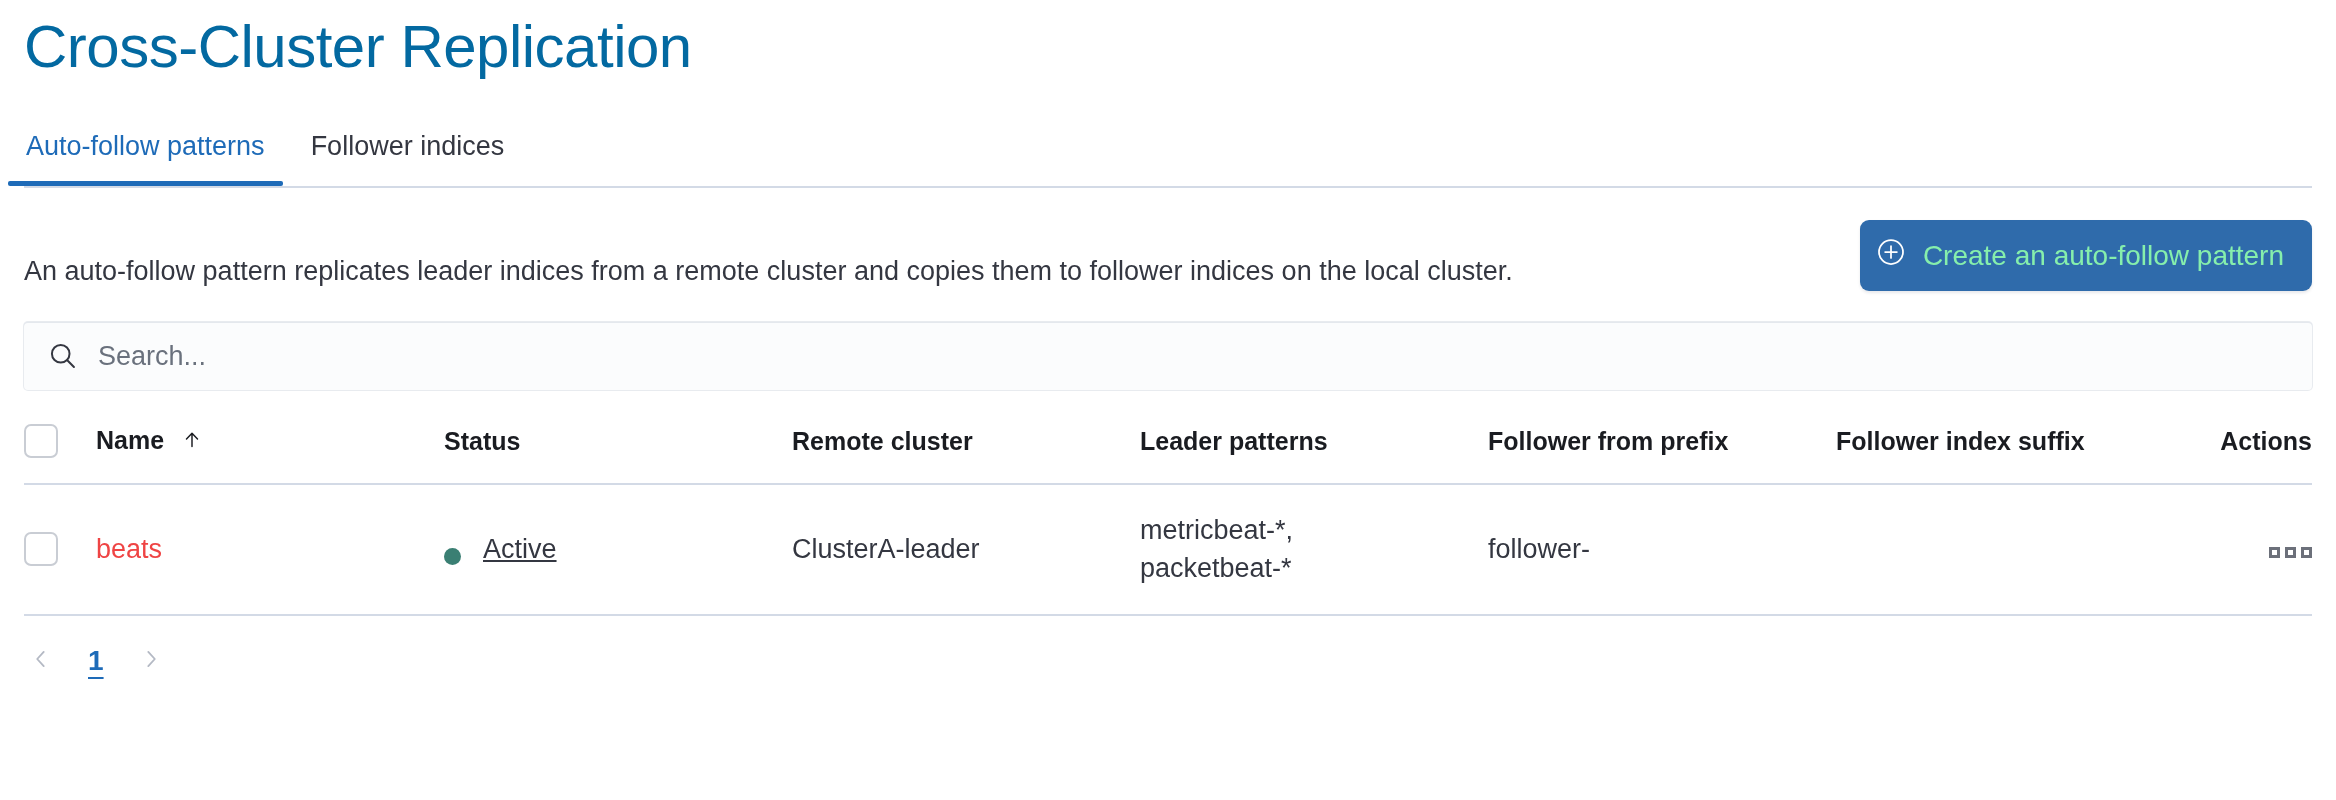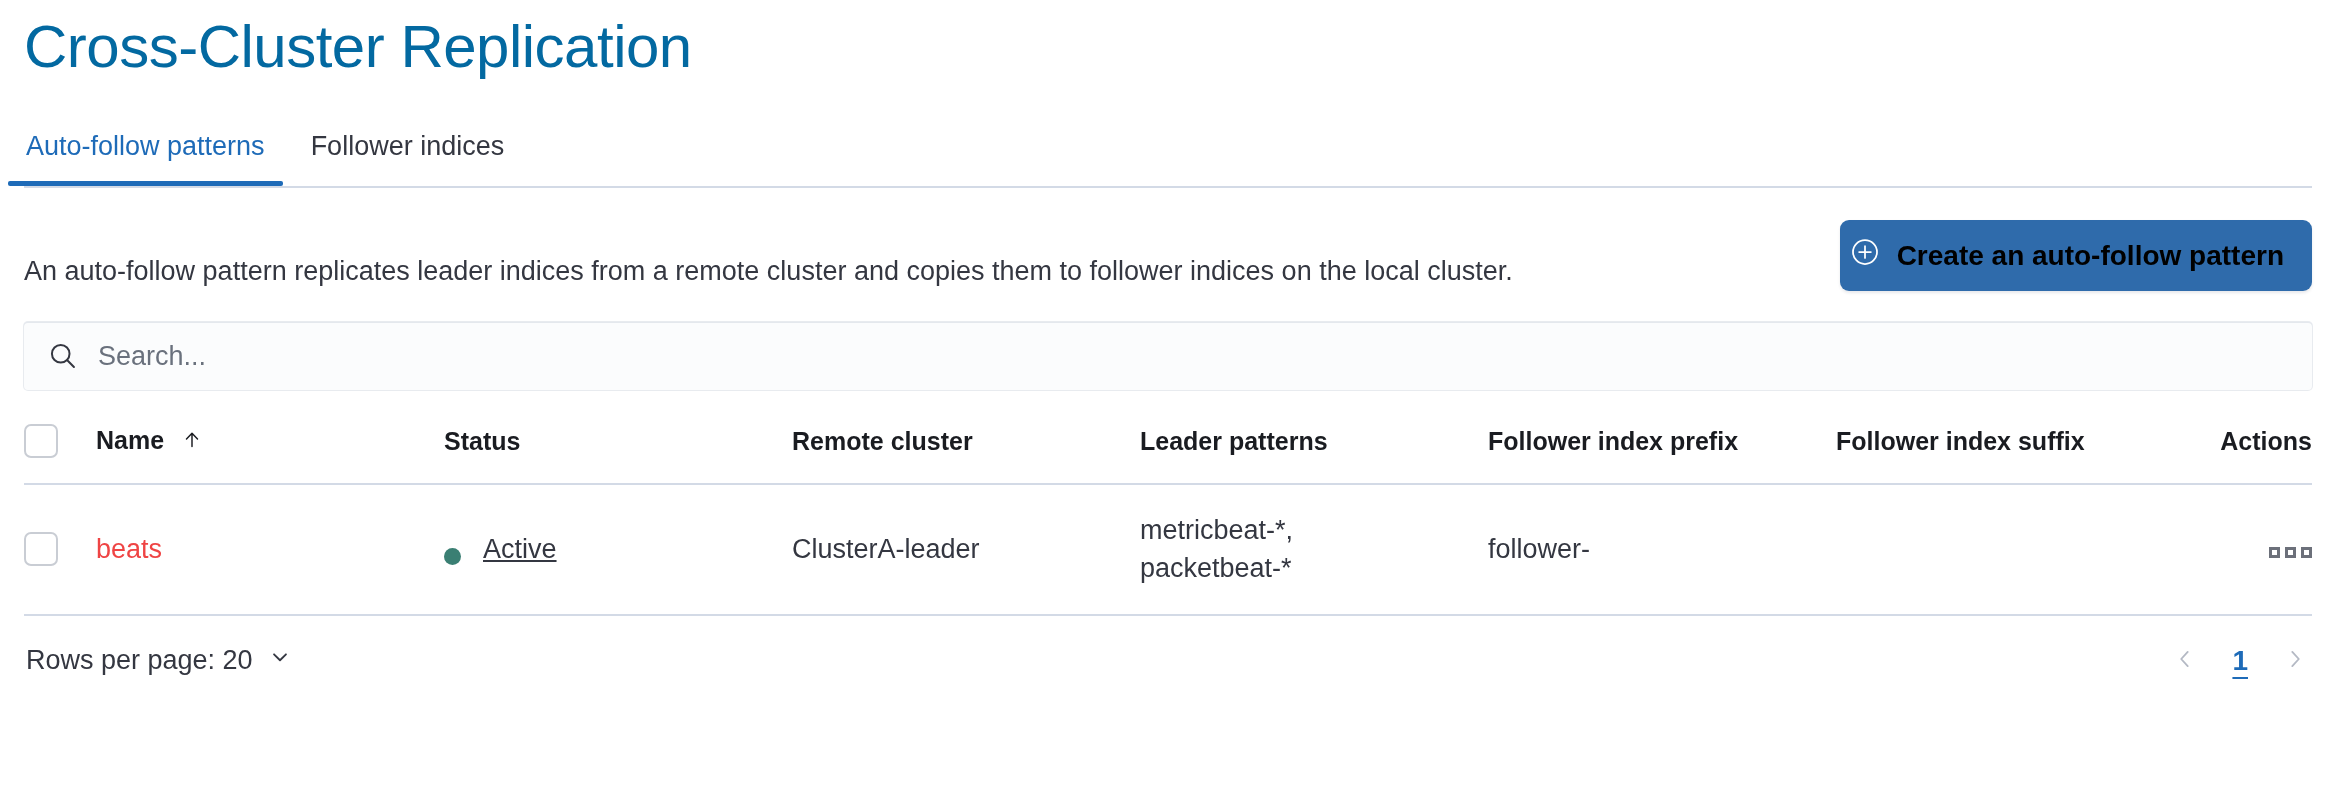--- a/index.html
+++ b/index.html
@@ -87,27 +87,27 @@
     line-height: 1.45;
     color: #343741;
     max-width: 1700px;
   }
   .create-btn {
     flex: 0 0 auto;
     display: inline-flex;
     align-items: center;
     gap: 17px;
     background: #2f6bab;
-    color: #000000;
+    color: #86efac;
     border: none;
     border-radius: 9px;
-    padding: 17px 28px 17px 10px;
+    padding: 17px 28px 17px 16px;
     font-size: 28px;
     font-family: "Liberation Sans", sans-serif;
-    font-weight: 700;
+    font-weight: 400;
     cursor: pointer;
     white-space: nowrap;
     box-shadow: 0 2px 3px rgba(65,78,101,0.12);
     margin-top: 2px;
   }
   .create-btn .plus-icon { display: block; }
 
   
   .search-wrap {
     margin-top: 31px;
@@ -327,21 +327,21 @@
         <th class="col-status">
           <span>Status</span>
         </th>
         <th class="col-remote">
           <span>Remote cluster</span>
         </th>
         <th class="col-leader">
           <span>Leader patterns</span>
         </th>
         <th class="col-prefix">
-          <span>Follower index prefix</span>
+          <span>Follower from prefix</span>
         </th>
         <th class="col-suffix">
           <span>Follower index suffix</span>
         </th>
         <th class="col-actions right">
           <span>Actions</span>
         </th>
       </tr>
     </thead>
     <tbody>
@@ -372,28 +372,20 @@
             <span class="dot-sq"></span>
             <span class="dot-sq"></span>
             <span class="dot-sq"></span>
           </button>
         </td>
       </tr>
     </tbody>
   </table>
 
   <div class="footer">
-    <button class="rows-per-page">
-      <span>Rows per page: 20</span>
-      <span>
-        <svg width="26" height="26" viewBox="0 0 24 24" fill="none">
-          <path d="M6.5 9.5 L12 15 L17.5 9.5" stroke="#343741" stroke-width="1.7" stroke-linecap="round" stroke-linejoin="round"></path>
-        </svg>
-      </span>
-    </button>
 
     <div class="pager">
       <button class="pager-arrow">
         <span>
           <svg width="26" height="26" viewBox="0 0 24 24" fill="none">
             <path d="M14.5 5.5 L8.5 12 L14.5 18.5" stroke="#b4b9c4" stroke-width="1.7" stroke-linecap="round" stroke-linejoin="round"></path>
           </svg>
         </span>
       </button>
       <button class="pager-page">1</button>

